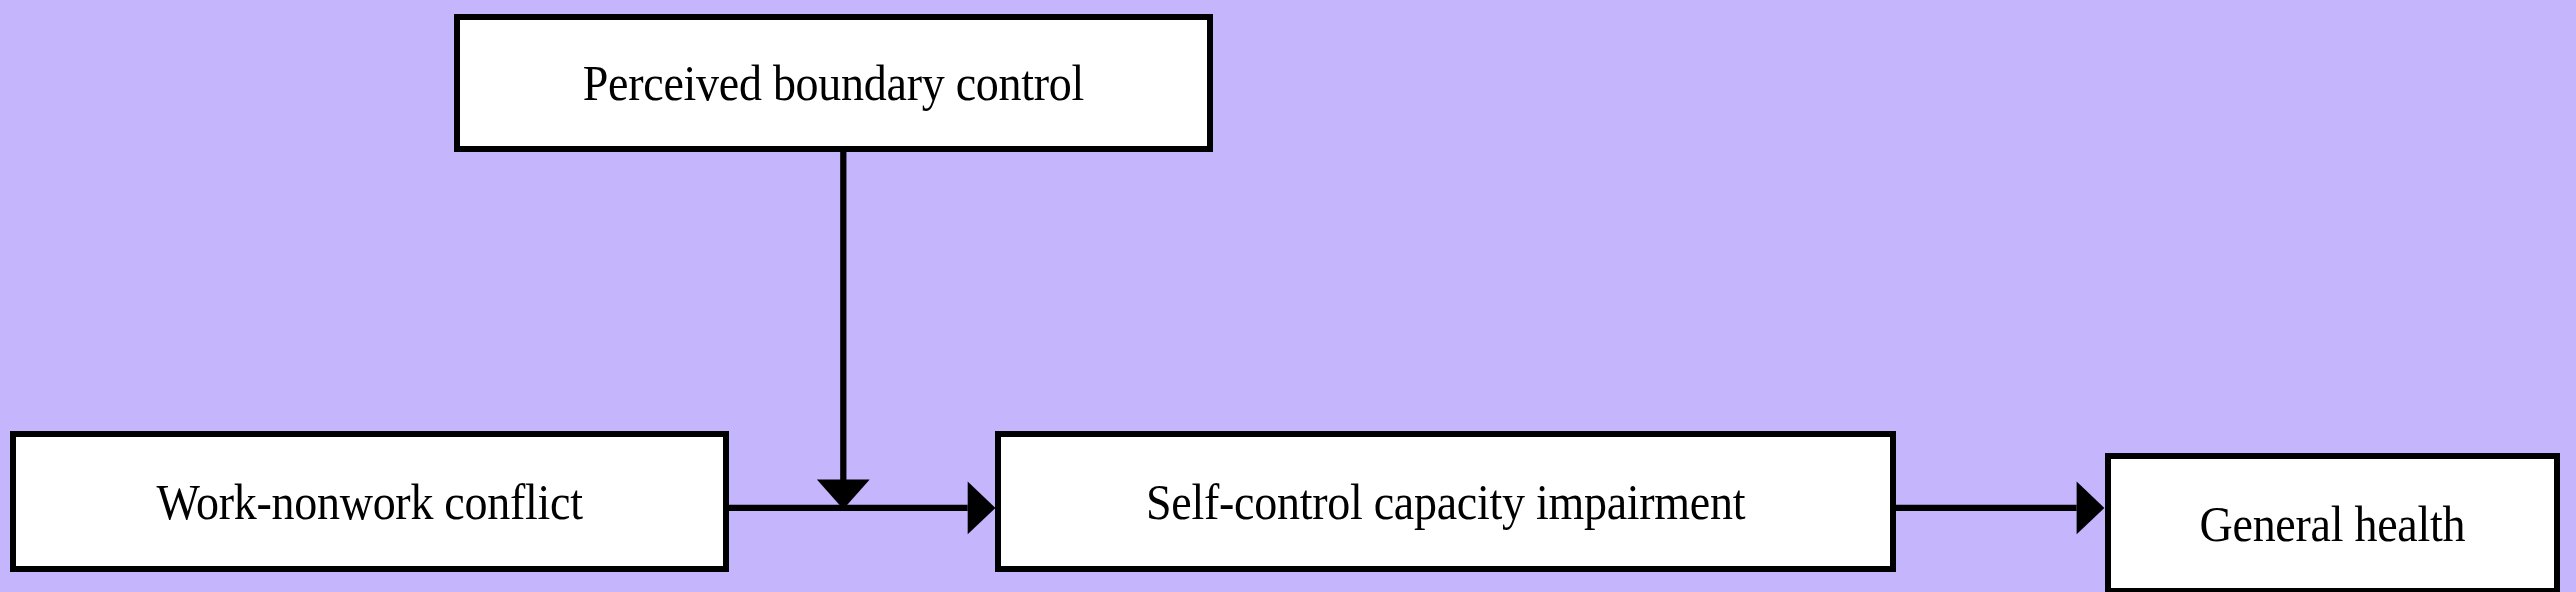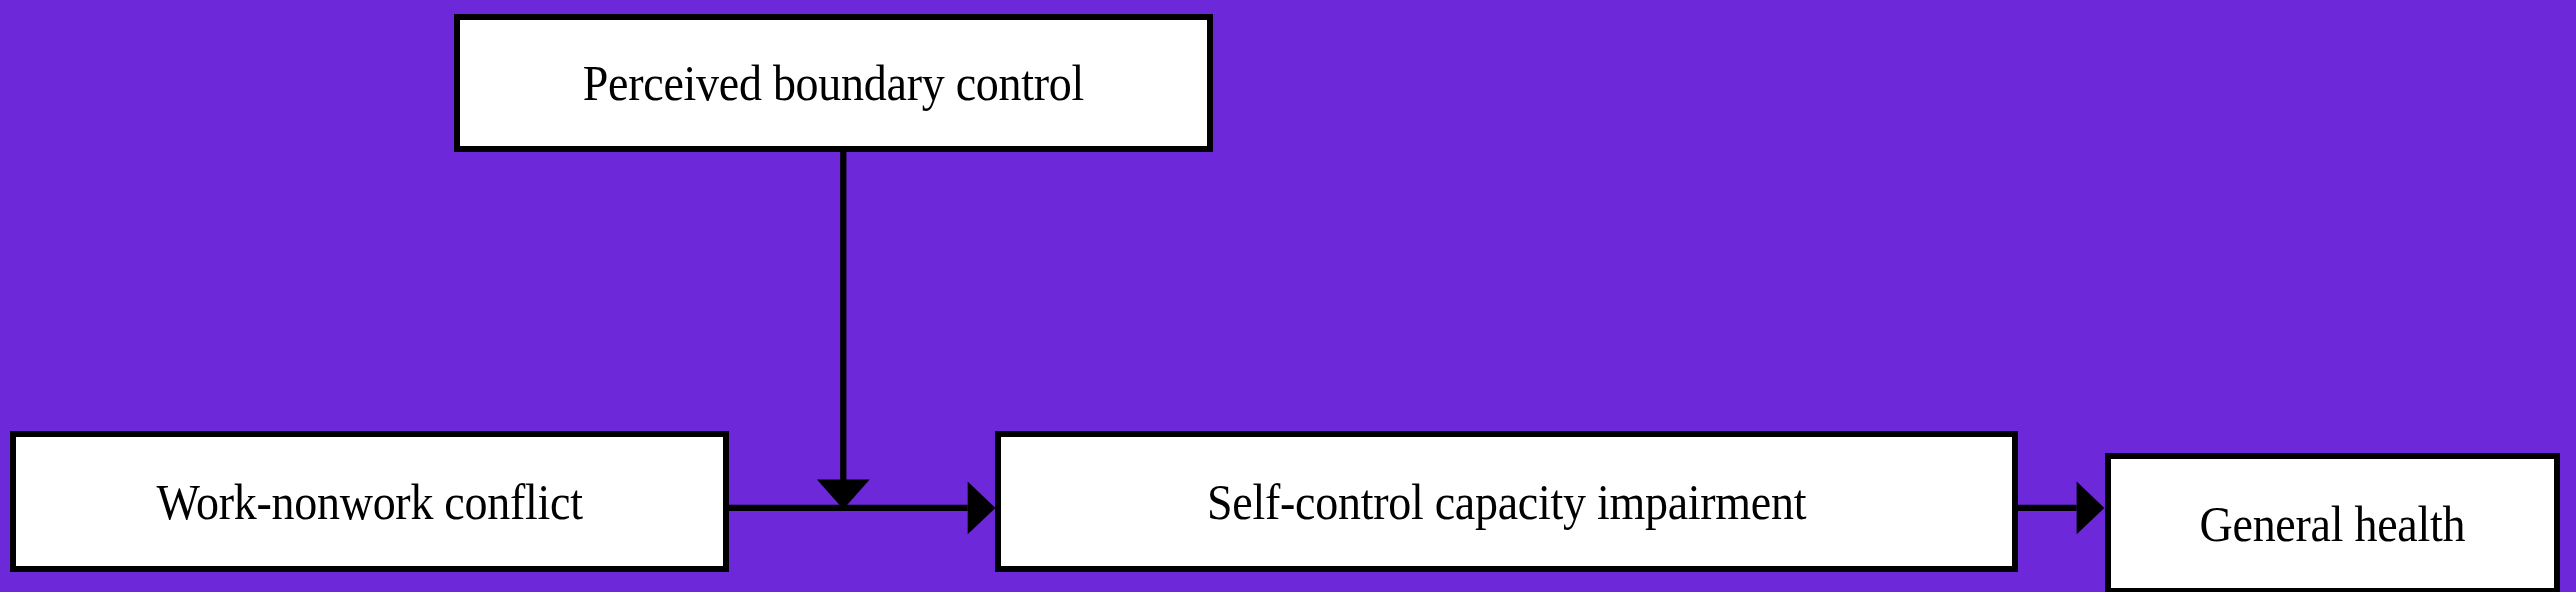--- a/index.html
+++ b/index.html
@@ -5,21 +5,21 @@
 <style>
   html, body {
     margin: 0;
     padding: 0;
     background: #ffffff;
   }
   #diagram-root {
     position: relative;
     width: 2576px;
     height: 592px;
-    background: #6d28d9;
+    background: #c4b5fd;
     overflow: hidden;
     font-family: "Liberation Serif", "DejaVu Serif", serif;
   }
   .node-box {
     position: absolute;
     box-sizing: border-box;
     background: #ffffff;
     border: 6.3px solid #000000;
     display: flex;
     align-items: center;
@@ -36,21 +36,21 @@
     letter-spacing: -0.3px;
   }
   
   #box-perceived-boundary-control {
     left: 454px;  top: 14px;  width: 759px; height: 138px;
   }
   #box-work-nonwork-conflict {
     left: 9.7px;   top: 431px; width: 719px; height: 141px;
   }
   #box-self-control-capacity-impairment {
-    left: 995px; top: 431px; width: 1023px; height: 141px;
+    left: 995px; top: 431px; width: 901px; height: 141px;
   }
   #box-general-health {
     left: 2105px; top: 453px; width: 455px;  height: 141px;
   }
   
   #connector-layer {
     position: absolute;
     left: 0; top: 0;
     width: 2576px;
     height: 592px;

